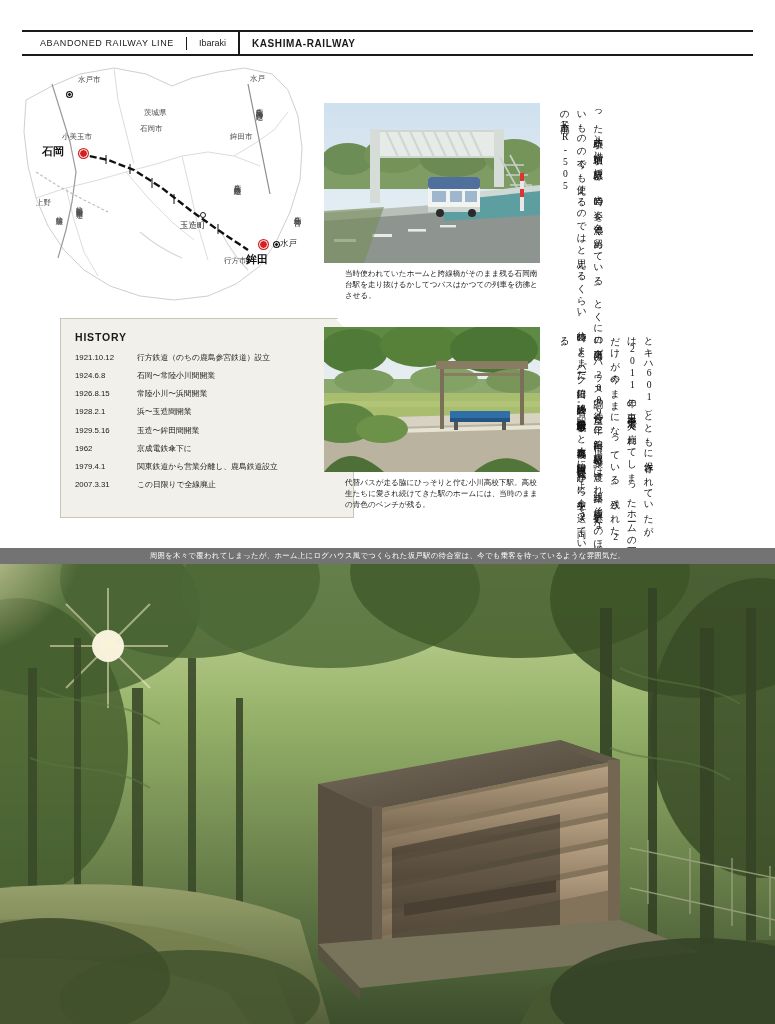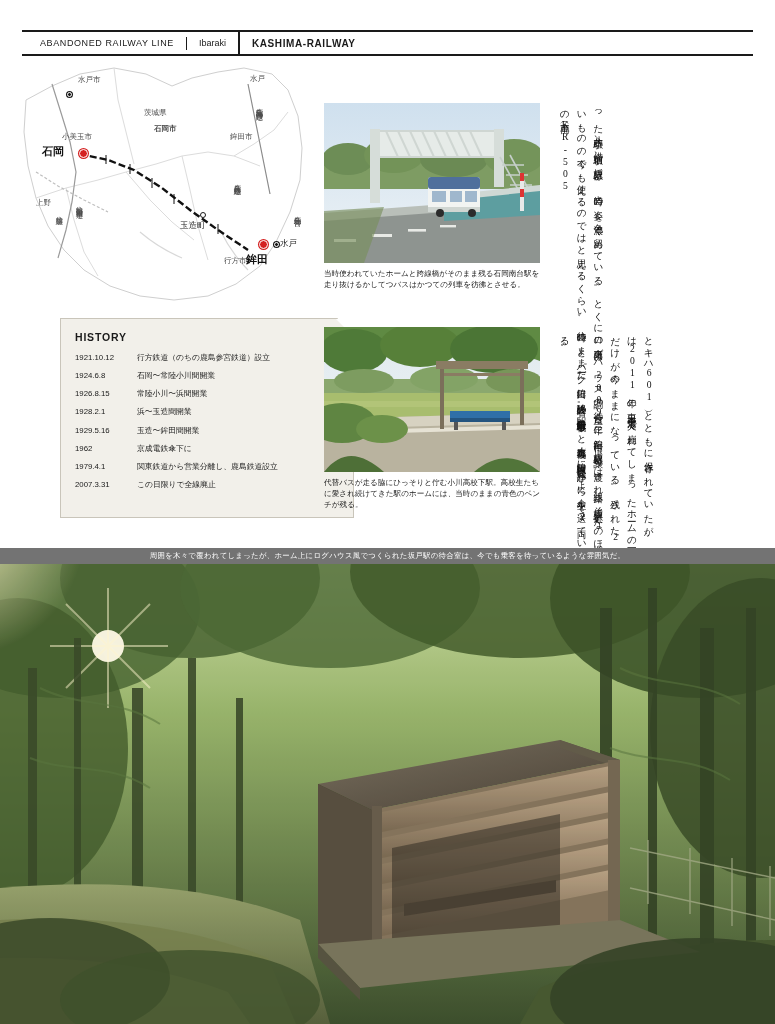--- a/index.html
+++ b/index.html
@@ -168,20 +168,21 @@
     display: block;
     background: #9fb6c8;
     overflow: hidden;
     position: relative;
   }
   .caption {
     font-size: 7.6px;
     line-height: 1.45;
     color: #1a1a1a;
     margin-top: 5px;
+    margin-left: 21px;
   }
 
   
   #photo-bus { left: 324px; top: 103px; width: 216px; }
   #photo-bus .photo { height: 160px; }
   
   #photo-station { left: 324px; top: 327px; width: 216px; }
   #photo-station .photo { height: 145px; }
 
   
@@ -277,21 +278,21 @@
 
     <div class="dot" style="left:57px; top:89px;"></div>
     <div class="dot" style="left:237px; top:180px;"></div>
     <div class="dot hollow" style="left:178px; top:152px;"></div>
     <div class="dot small" style="left:252px; top:182px;"></div>
     <div class="dot small" style="left:45px; top:32px;"></div>
 
     <div class="map-label" style="left:40px; top:72px;">小美玉市</div>
     <div class="map-label" style="left:36px; top:15px;margin-left:20px;">水戸市</div>
     <div class="map-label" style="left:122px; top:48px;">茨城県</div>
-    <div class="map-label" style="left:132px; top:64px;font-weight:bold;">石岡市</div>
+    <div class="map-label" style="left:118px; top:64px;">石岡市</div>
     <div class="map-label" style="left:208px; top:72px;">鉾田市</div>
     <div class="map-label" style="left:14px; top:138px;">上野</div>
     <div class="map-label" style="left:202px; top:196px;">行方市</div>
 
     <div class="map-label big" style="left:20px; top:84px;">石岡</div>
     <div class="map-label big" style="left:224px; top:192px;">鉾田</div>
     <div class="map-label mid" style="left:158px; top:160px;">玉造町</div>
     <div class="map-label mid" style="left:258px; top:178px;">水戸</div>
     <div class="map-label" style="left:228px; top:14px;">水戸</div>
 

